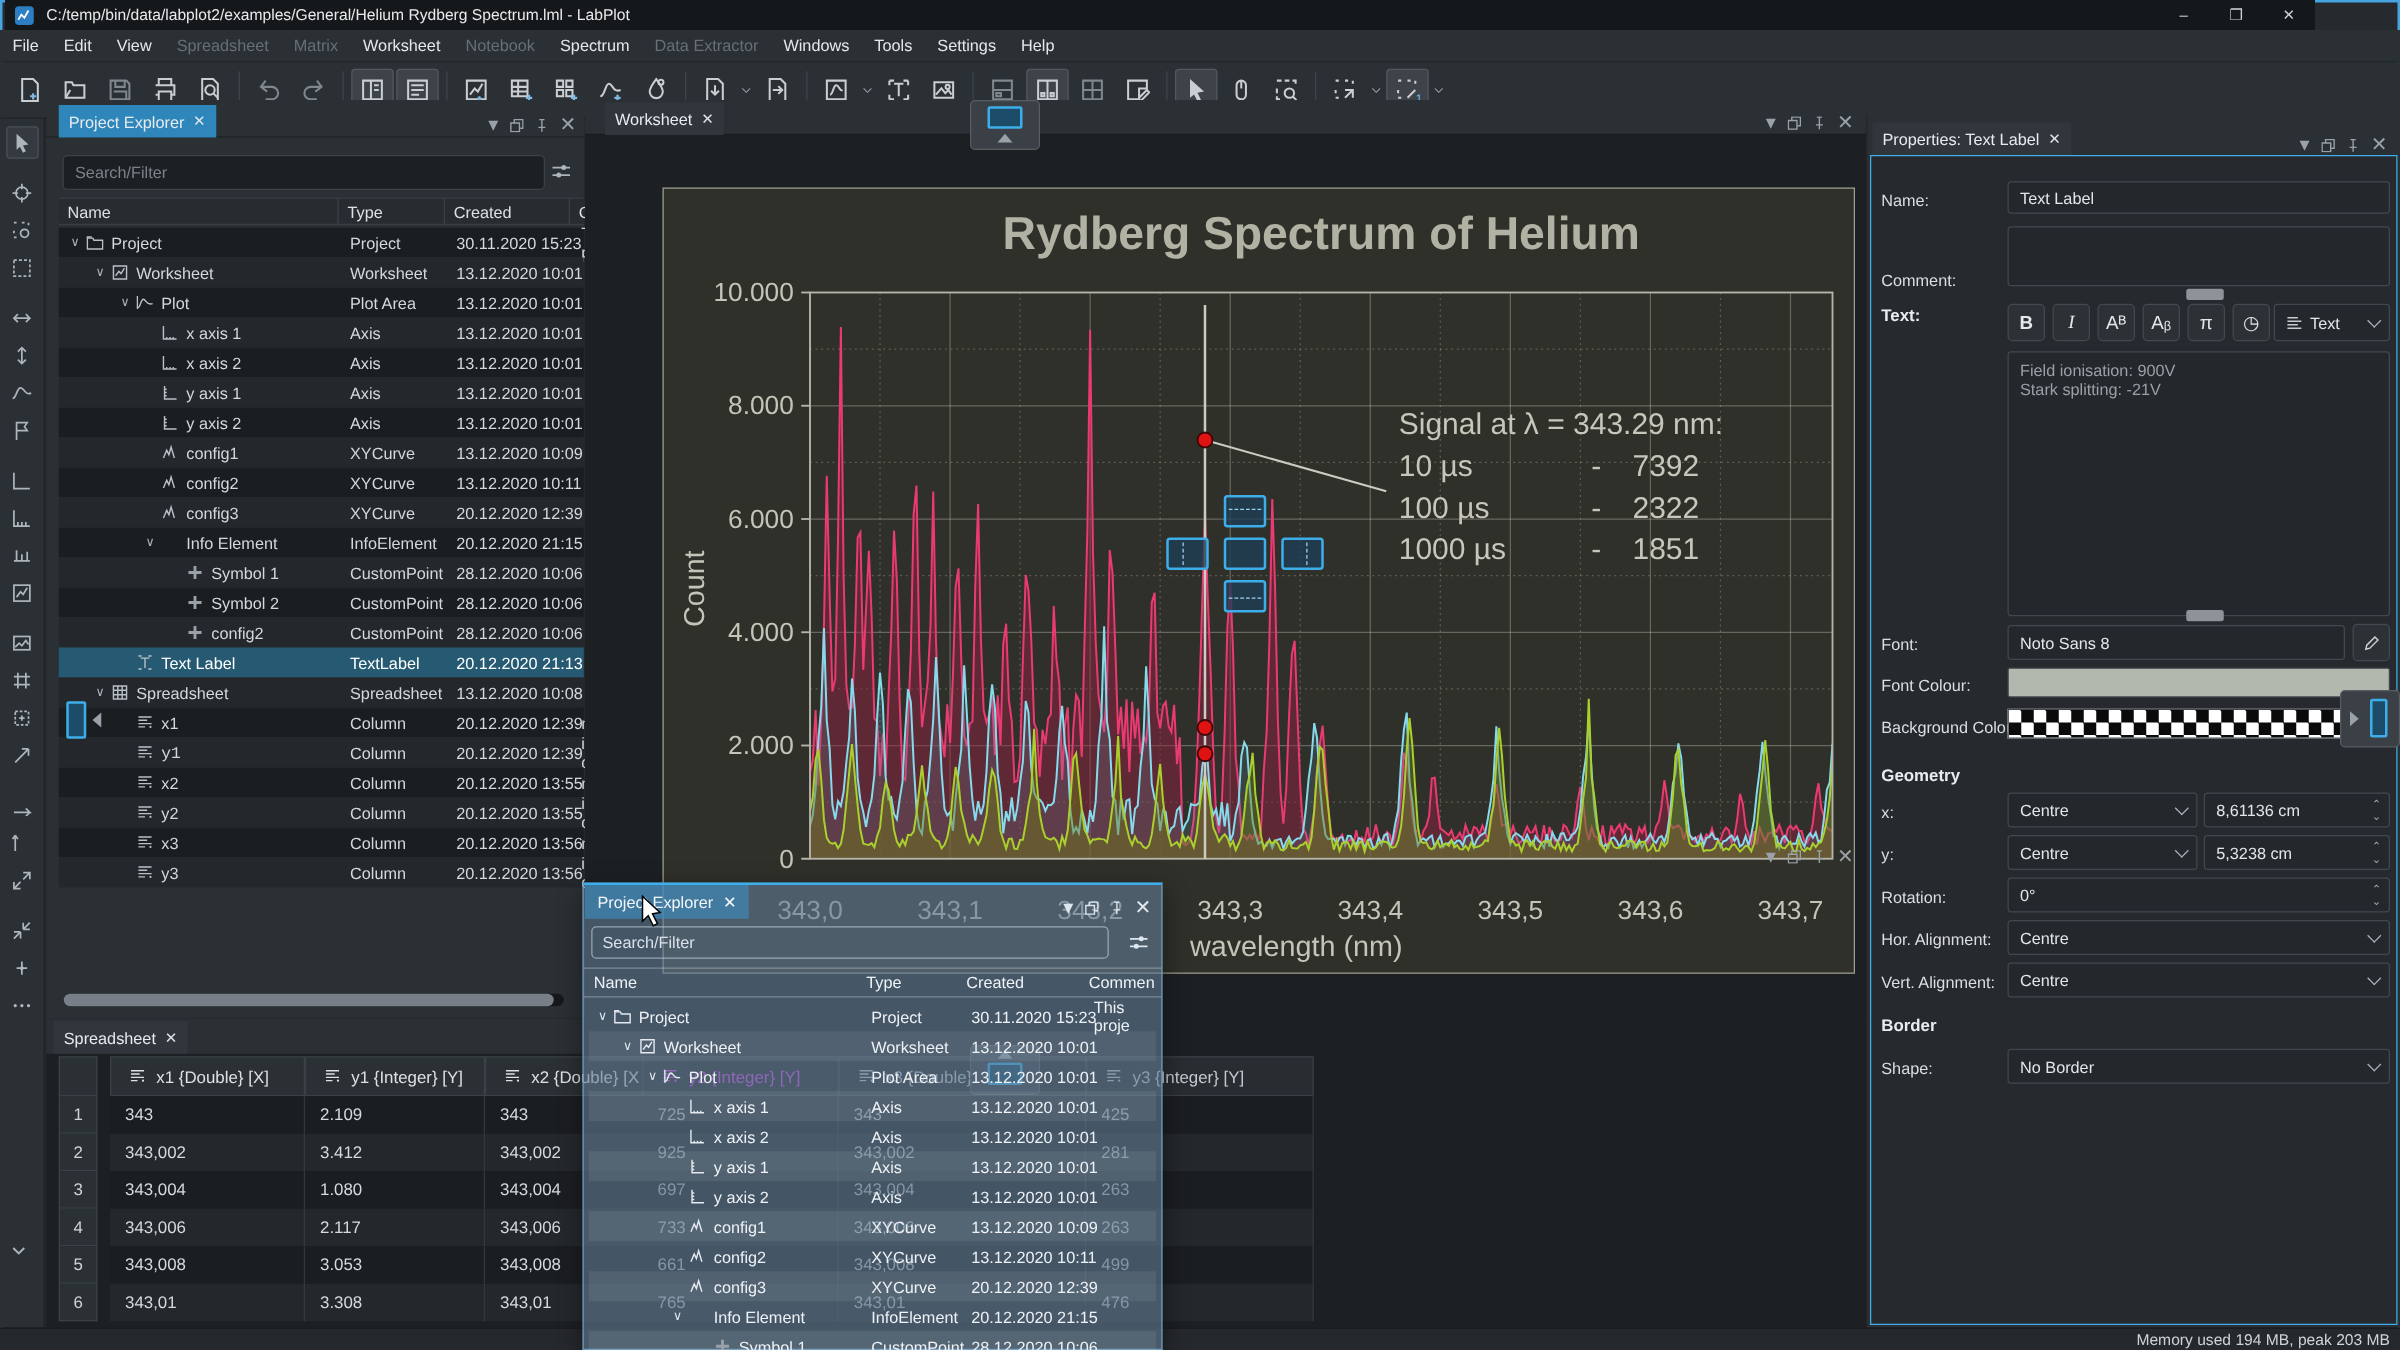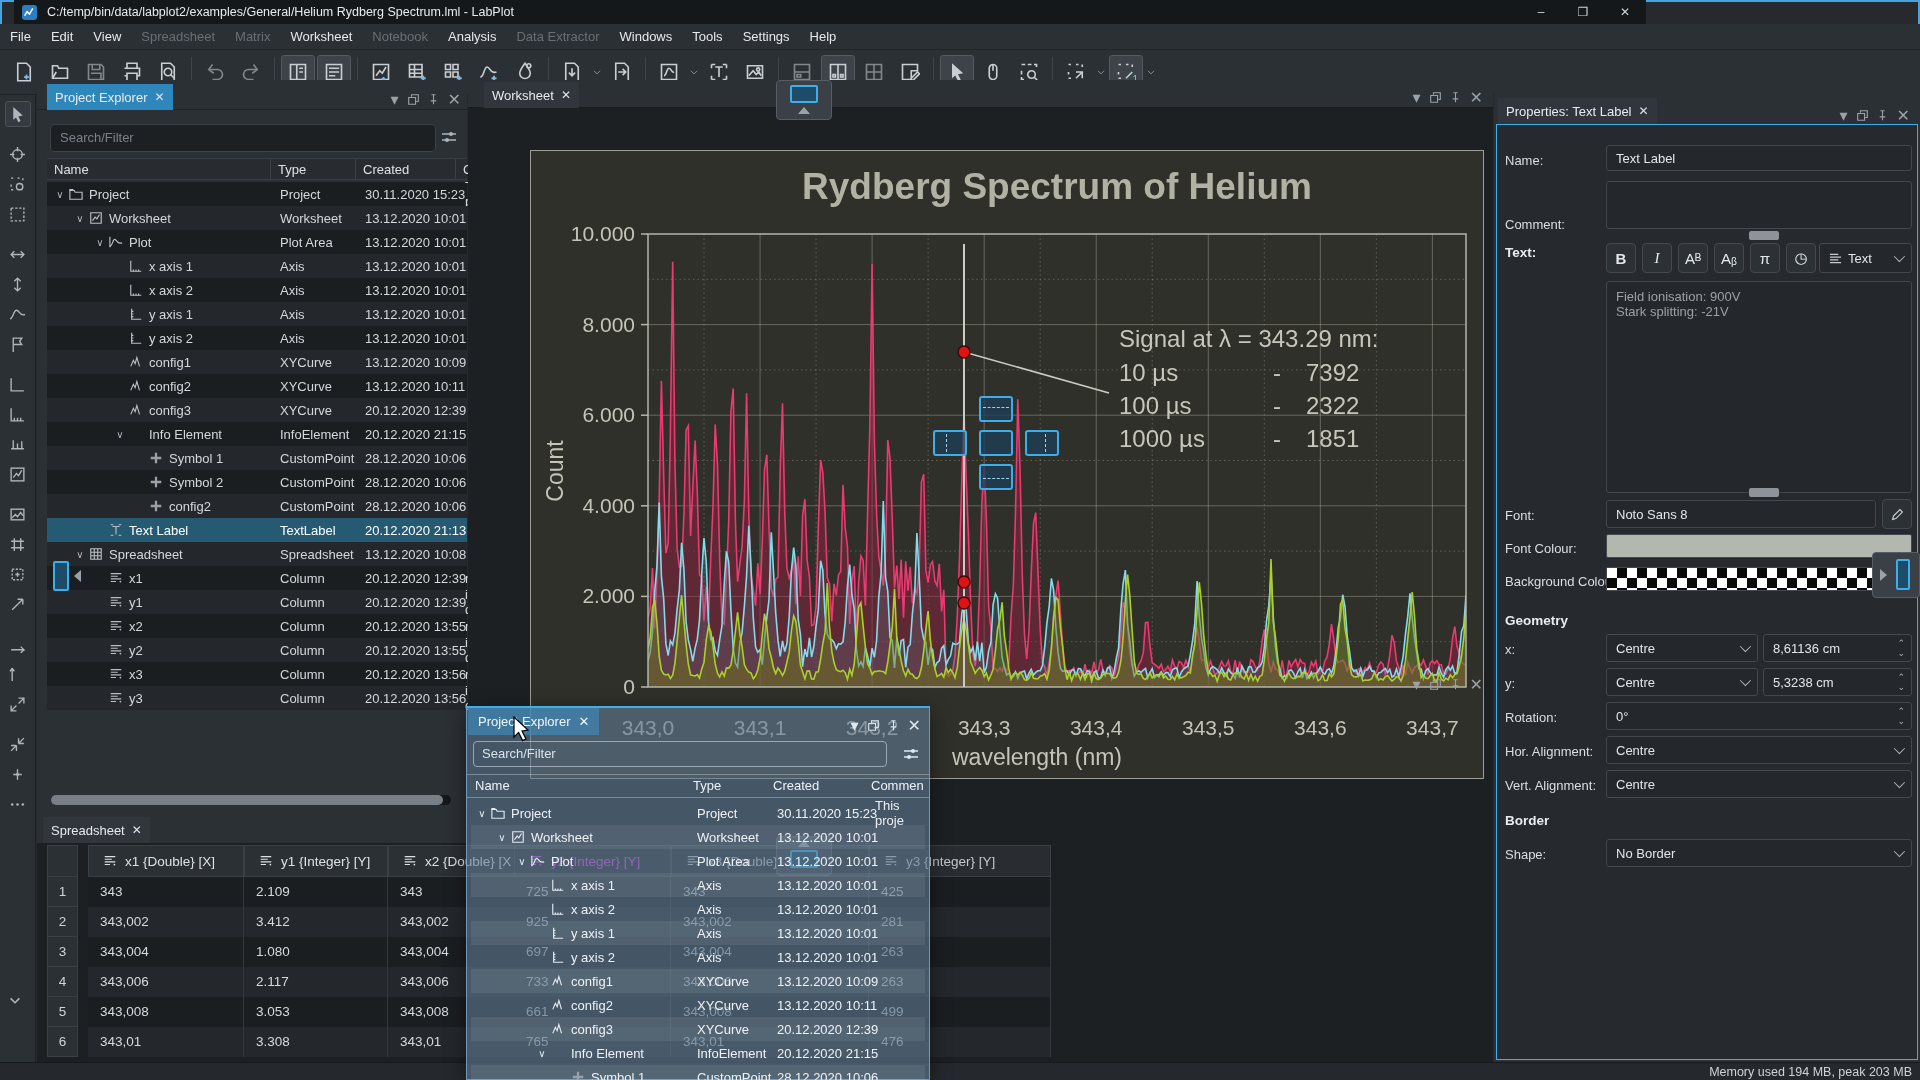--- a/index.html
+++ b/index.html
@@ -1,21 +1,21 @@
 <!DOCTYPE html>
 <html><head>
 <meta charset="utf-8">
 <style>
   html,body{margin:0;padding:0;background:#0c0e10;}
   *{box-sizing:border-box;font-family:"Liberation Sans",sans-serif;}
   #win{position:relative;width:1920px;height:1080px;background:#26292d;overflow:hidden;
        outline:2px solid #46a4e1;outline-offset:-2px;}
   .abs{position:absolute;}
   
-  #titlebar{left:14px;top:0;width:1632px;height:24px;background:#15181b;color:#e8eaec;font-size:12.5px;
+  #titlebar{left:4px;top:0;width:1848px;height:24px;background:#15181b;color:#e8eaec;font-size:12.5px;
             display:flex;align-items:center;}
   #appicon{width:15px;height:15px;margin:0 10px 0 8px;background:#2d7dc3;border-radius:3px;position:relative;}
   #appicon svg{position:absolute;left:1px;top:1px;}
   .winctl{width:42px;height:24px;display:flex;align-items:center;justify-content:center;color:#cfd3d6;font-size:12px;}
   #menubar{left:0;top:24px;width:1920px;height:26px;background:#2b3035;display:flex;align-items:center;
            border-bottom:1px solid #22262a;}
   .menu-item{padding:0 10px;font-size:13px;color:#e6e9eb;height:26px;line-height:26px;}
   .menu-item.disabled{color:#686f76;}
   #toolbar{left:0;top:50px;width:1920px;height:45px;background:#2b3035;display:flex;align-items:center;
            border-bottom:1px solid #1e2225;padding-left:6px;}
@@ -128,21 +128,21 @@
   </div>
 
   <div id="menubar" class="abs">
       <div class="menu-item">File</div>
       <div class="menu-item">Edit</div>
       <div class="menu-item">View</div>
       <div class="menu-item disabled">Spreadsheet</div>
       <div class="menu-item disabled">Matrix</div>
       <div class="menu-item">Worksheet</div>
       <div class="menu-item disabled">Notebook</div>
-      <div class="menu-item">Analysis</div>
+      <div class="menu-item">Spectrum</div>
       <div class="menu-item disabled">Data Extractor</div>
       <div class="menu-item">Windows</div>
       <div class="menu-item">Tools</div>
       <div class="menu-item">Settings</div>
       <div class="menu-item">Help</div>
     </div>
   <div id="toolbar" class="abs">
       <div class="tb-btn">
         <svg width="20" height="20" viewBox="0 0 16 16" style="color:currentColor">
           <path d="M3 1h7l3 3v11H3z" stroke="currentColor" fill="none" stroke-width="1.3"></path>
@@ -719,21 +719,21 @@
         </div>
         <div class="tree-row stripe-b" style="top: 510px;">
           <div style="width: 46px;"></div>
           <div class="expander"></div>
           <div class="ticon">
             <svg width="14" height="14" viewBox="0 0 16 16" style="color:currentColor">
               <path d="M2 3h12M2 6h8M2 9h12M2 12h6" stroke="currentColor" fill="none" stroke-width="1.3"></path>
               <circle cx="13" cy="12" r="1" fill="currentColor"></circle>
             </svg>
           </div>
-          <div style="margin-left: 4px;">y1</div>
+          <div style="margin-left: 4px; font-family: Liberation Mono, monospace;">y1</div>
           <div class="cell-type">Column</div>
           <div class="cell-created">20.12.2020 12:39</div>
           <div class="cell-comment">integer da</div>
         </div>
         <div class="tree-row stripe-a" style="top: 534px;">
           <div style="width: 46px;"></div>
           <div class="expander"></div>
           <div class="ticon">
             <svg width="14" height="14" viewBox="0 0 16 16" style="color:currentColor">
               <path d="M2 3h12M2 6h8M2 9h12M2 12h6" stroke="currentColor" fill="none" stroke-width="1.3"></path>

